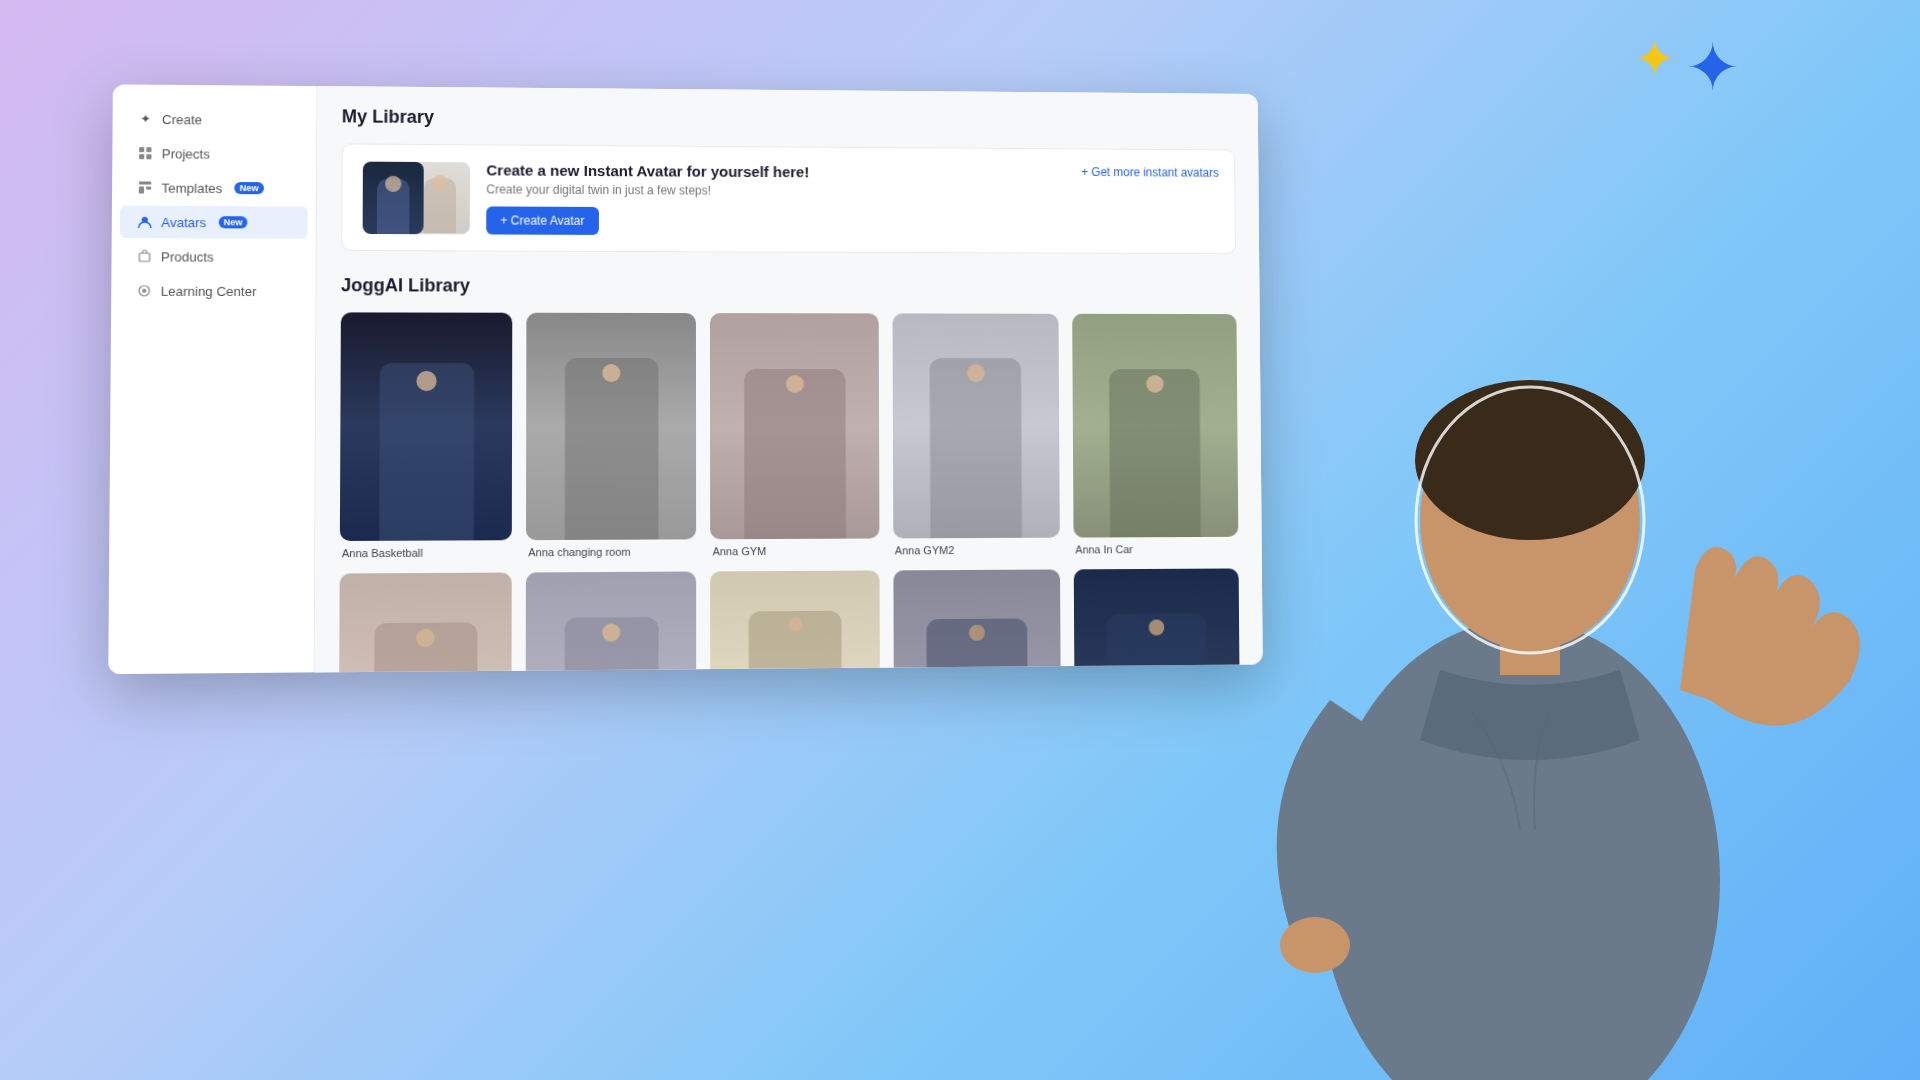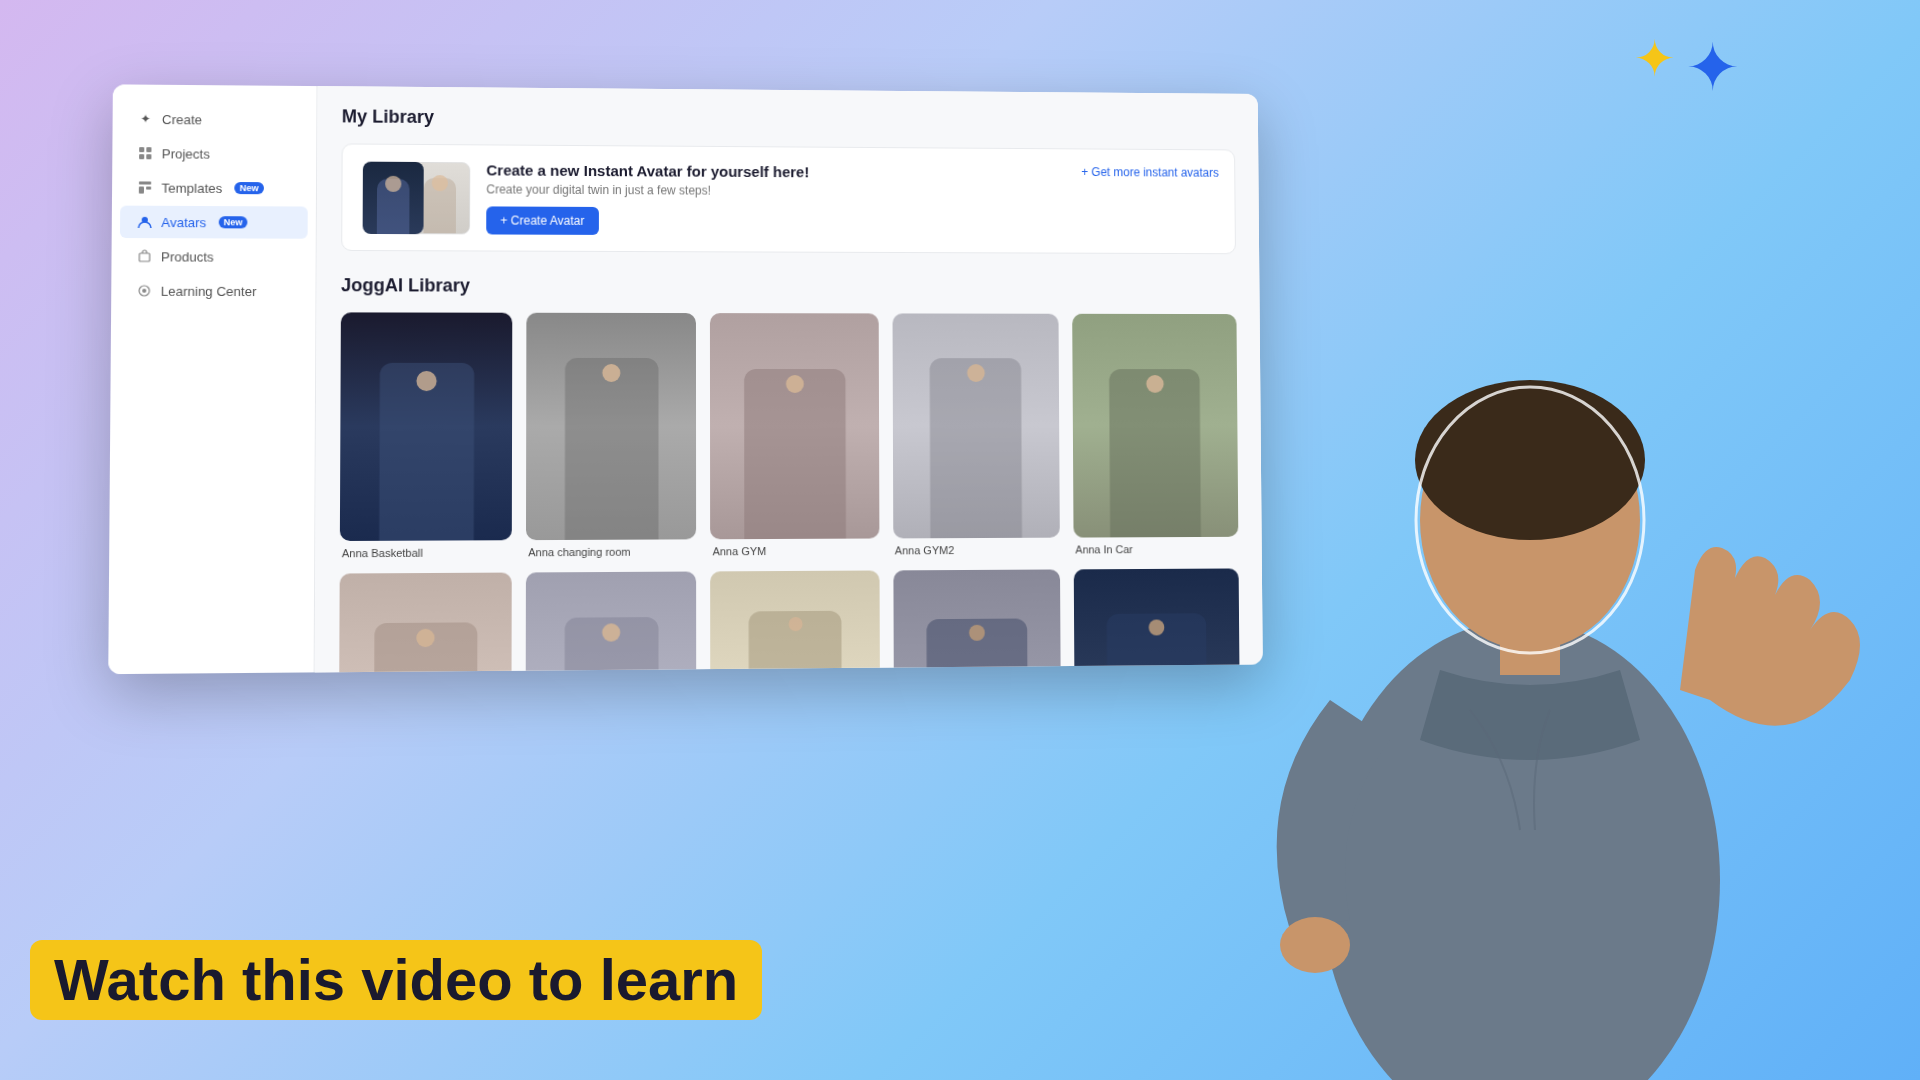--- a/index.html
+++ b/index.html
@@ -522,16 +522,13 @@
     <ellipse cx="145" cy="765" rx="35" ry="28" fill="#c8956a"></ellipse>
 
     <path d="M300 530 Q340 580 350 650" stroke="#5a6877" stroke-width="2" fill="none" opacity="0.5"></path>
     <path d="M380 530 Q360 580 365 650" stroke="#5a6877" stroke-width="2" fill="none" opacity="0.5"></path>
 
     <ellipse cx="360" cy="340" rx="114" ry="133" fill="none" stroke="white" stroke-width="3" opacity="0.8"></ellipse>
   </svg>
 </div>
 
 <div class="bottom-caption">
-  <div style="margin-bottom: 10px;">
-    <span class="caption-line1">Watch this video to learn</span>
-  </div>
 </div>
 
 </body></html>

